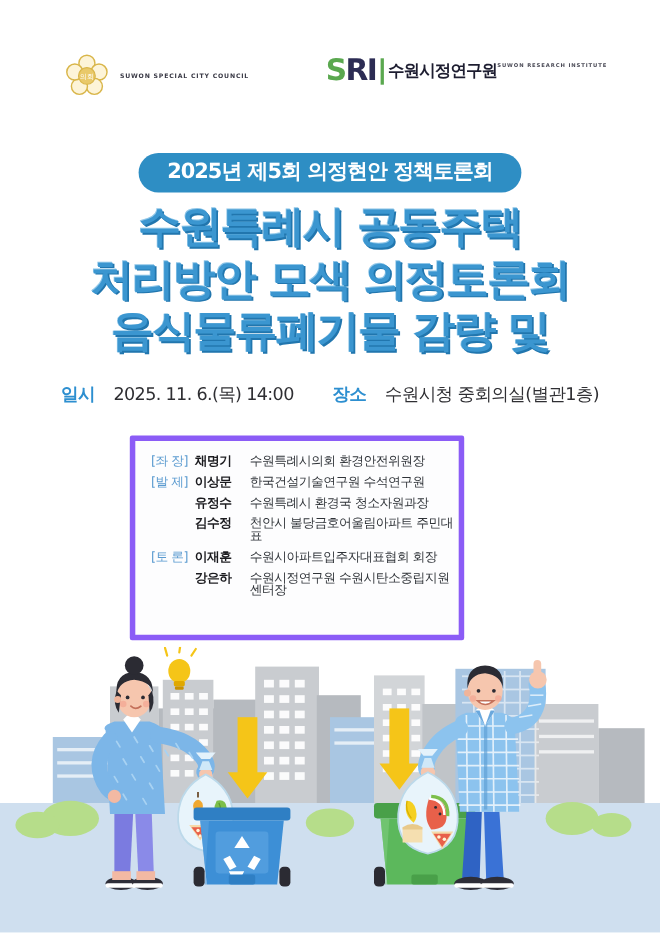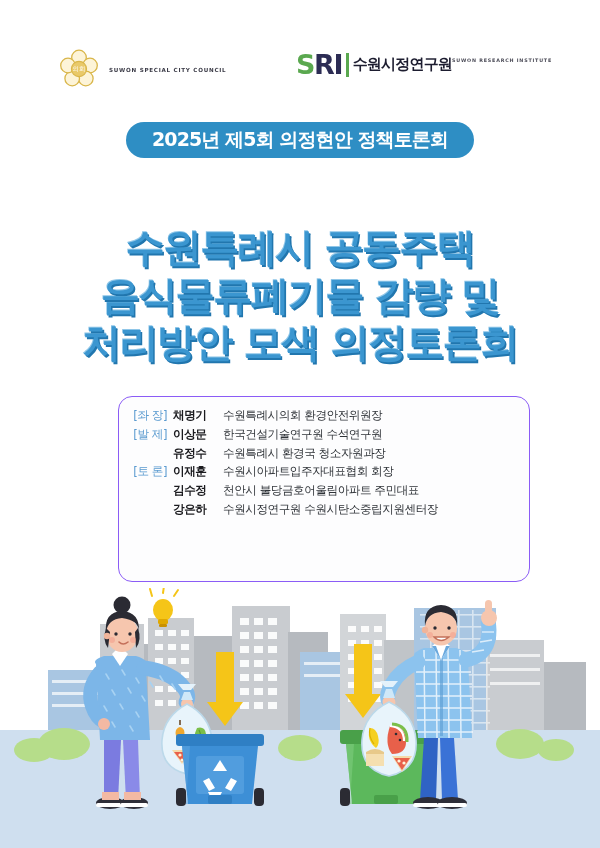--- a/index.html
+++ b/index.html
@@ -23,49 +23,49 @@
   .logo-right { position:absolute; right:48px; top:3px; display:flex; align-items:center; }
   .sri-mark { font-size:27px; font-weight:bold; letter-spacing:-1.4px; line-height:1; display:flex; align-items:baseline; }
   .sri-s { color:#5aa84f; }
   .sri-ri { color:#2c2c54; }
   .sri-bar { width:2.5px; height:24px; background:#5aa84f; margin:0 4px; align-self:center; }
   .logo-right-text { display:flex; flex-direction:row; justify-content:center; }
   .logo-right-ko { font-size:15px; font-weight:bold; color:#1d1d30; letter-spacing:-0.8px; line-height:1.1; }
   .logo-right-en { font-size:4.8px; font-weight:bold; color:#4a4a56; letter-spacing:0.8px; margin-top:2px; }
 
   
-  .badge-wrap { position:absolute; top:122px; left:0; width:600px; text-align:center;text-decoration:underline; }
+  .badge-wrap { position:absolute; top:139px; left:0; width:600px; text-align:center;text-decoration:underline; }
   .badge {
     display:inline-block; background:#2e8ec4; color:#fff;
     font-size:19px; font-weight:bold; letter-spacing:-0.9px;
     padding:7px 26px 8px; border-radius:22px; line-height:1.1;
   }
 
   
-  .title { position:absolute; top:183px; left:0; width:600px; text-align:center;margin-top:41px; }
+  .title { position:absolute; top:183px; left:0; width:600px; text-align:center; }
   .title-line {
     font-size:39px; font-weight:bold; color:#3b96d0;
     letter-spacing:-1.6px; line-height:1.22;
     text-shadow:
       1.6px 1.6px 0 #2176ae,
       -0.7px -0.7px 0 #8fc6e8;
   }
 
   
   .meta { position:absolute; top:349px; left:0; width:600px; text-align:center;
           font-size:16px; letter-spacing:-0.6px; line-height:1.2; white-space:nowrap; }
   .meta-label { color:#2d8fd0; font-weight:bold; }
   .meta-value { color:#2f2f33; font-weight:500; }
   .meta-gap { display:inline-block; width:26px; }
   .meta-sp { display:inline-block; width:8px; }
 
   
   .panel {
-    position:absolute; left:118px; top:396px; width:412px; height:186px;
-    border:1px solid #8b5cf6; background:#fdfdfe; border-radius:14px;
+    position:absolute; left:118px; top:396px; width:304px; height:186px;
+    border:5px solid #8b5cf6; background:#fdfdfe; border-radius:2px;
   }
   .panel-inner { padding:13px 0 0 0; }
   .row { display:flex; align-items:baseline; font-size:11.6px; line-height:1.0; margin-bottom:7.2px; letter-spacing:-0.45px; }
   .row.gap-top { margin-top:5px; }
   .row-tag { width:54px; text-align:right; color:#5b9bd0; font-weight:500; flex:0 0 auto; padding-right:6px; }
   .row-name { width:50px; color:#1b1b1f; font-weight:bold; flex:0 0 auto; }
   .row-title { color:#2f3338; font-weight:400; }
 
   
   .illus { position:absolute; left:0; top:588px; width:600px; height:260px; overflow:hidden; }
@@ -110,51 +110,60 @@
       </div>
     </div>
   </div>
 
   <div class="badge-wrap">
     <span class="badge">2025년 제5회 의정현안 정책토론회</span>
   </div>
 
   <div class="title">
     <div class="title-line">수원특례시 공동주택</div>
+    <div class="title-line">처리방안 모색 의정토론회</div>
     <div class="title-line">음식물류폐기물 감량 및</div>
-    <div class="title-line">처리방안 모색 의정토론회</div>
-  </div>
-
+  </div>
+
+  <div class="meta">
+    <span class="meta-label">일시</span>
+    <span class="meta-sp"></span>
+    <span class="meta-value">2025. 11. 6.(목) 14:00</span>
+    <span class="meta-gap"></span>
+    <span class="meta-label">장소</span>
+    <span class="meta-sp"></span>
+    <span class="meta-value">수원시청 중회의실(별관1층)</span>
+  </div>
 
   <div class="panel">
     <div class="panel-inner" id="speaker-list">
         <div class="row">
           <span class="row-tag">[좌 장]</span>
           <span class="row-name">채명기</span>
           <span class="row-title">수원특례시의회 환경안전위원장</span>
         </div>
         <div class="row gap-top">
           <span class="row-tag">[발 제]</span>
           <span class="row-name">이상문</span>
           <span class="row-title">한국건설기술연구원 수석연구원</span>
         </div>
         <div class="row">
           <span class="row-tag"></span>
           <span class="row-name">유정수</span>
           <span class="row-title">수원특례시 환경국 청소자원과장</span>
         </div>
+        <div class="row">
+          <span class="row-tag"></span>
+          <span class="row-name">김수정</span>
+          <span class="row-title">천안시 불당금호어울림아파트 주민대표</span>
+        </div>
         <div class="row gap-top">
           <span class="row-tag">[토 론]</span>
           <span class="row-name">이재훈</span>
           <span class="row-title">수원시아파트입주자대표협회 회장</span>
-        </div>
-        <div class="row">
-          <span class="row-tag"></span>
-          <span class="row-name">김수정</span>
-          <span class="row-title">천안시 불당금호어울림아파트 주민대표</span>
         </div>
         <div class="row">
           <span class="row-tag"></span>
           <span class="row-name">강은하</span>
           <span class="row-title">수원시정연구원 수원시탄소중립지원센터장</span>
         </div>
       </div>
   </div>
 
   <div class="illus">

